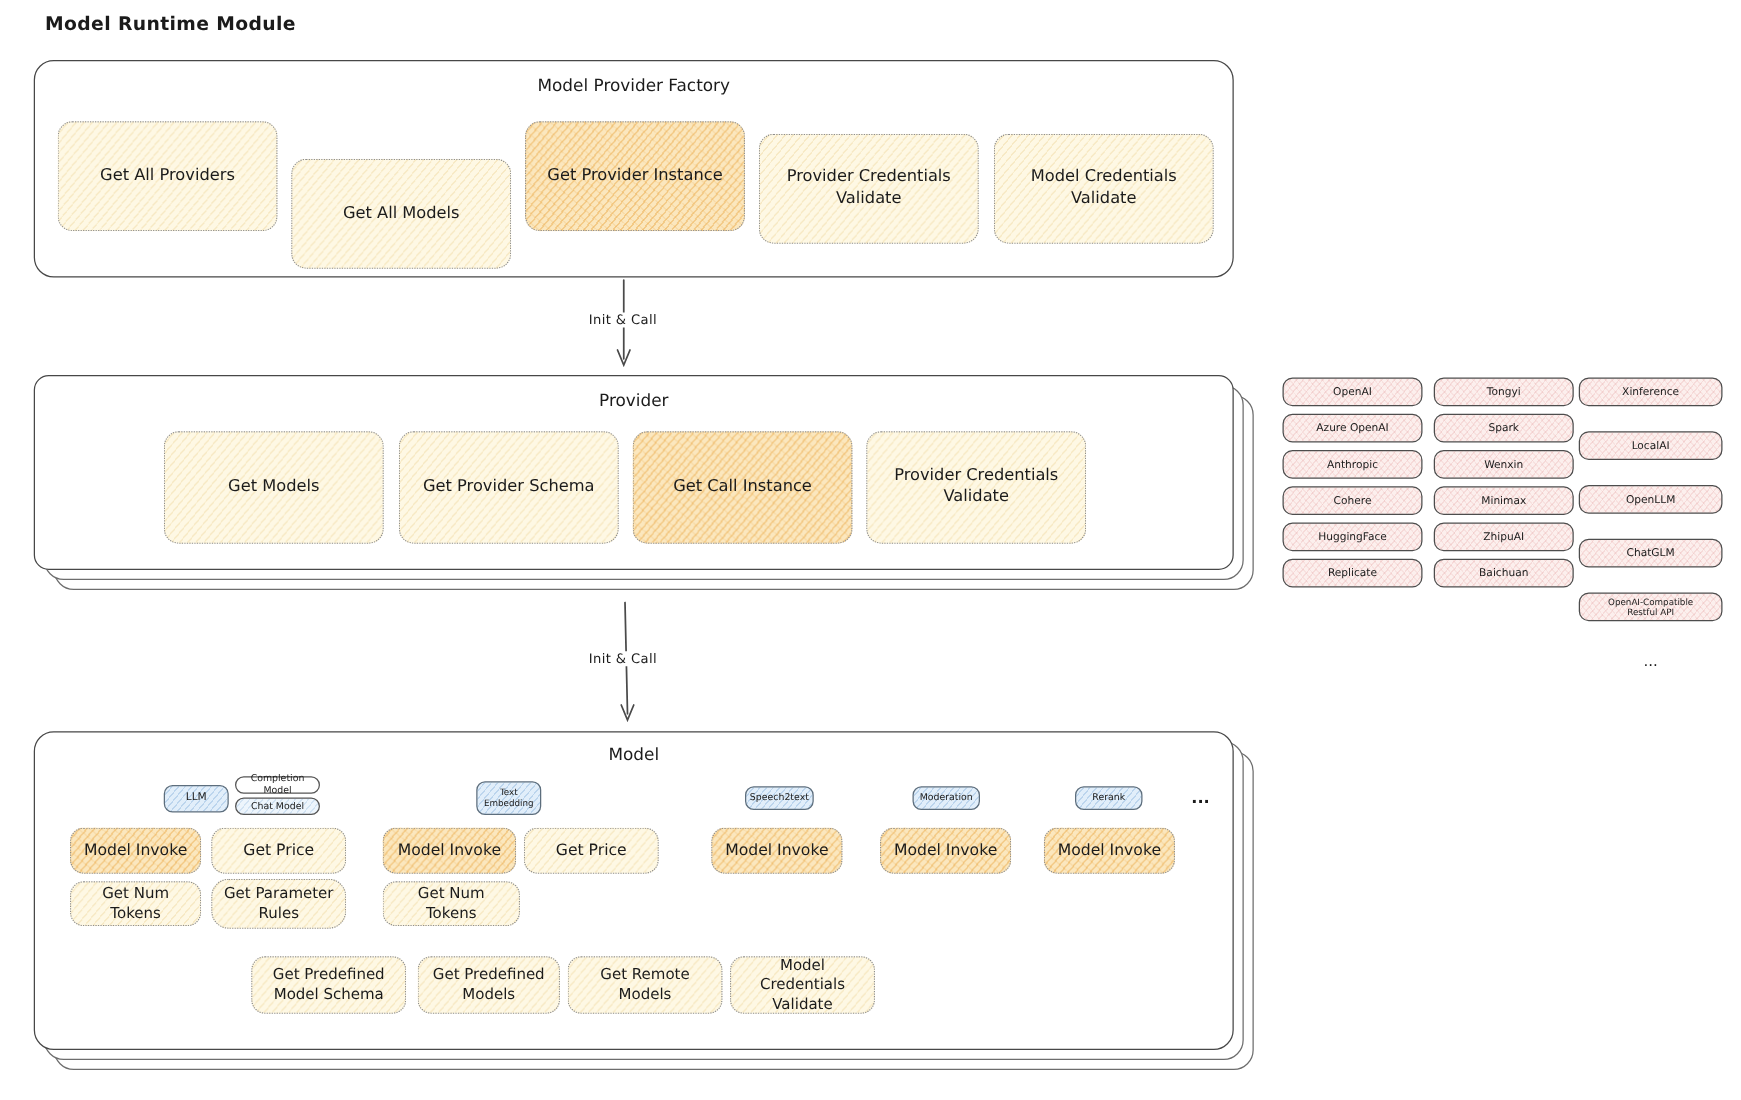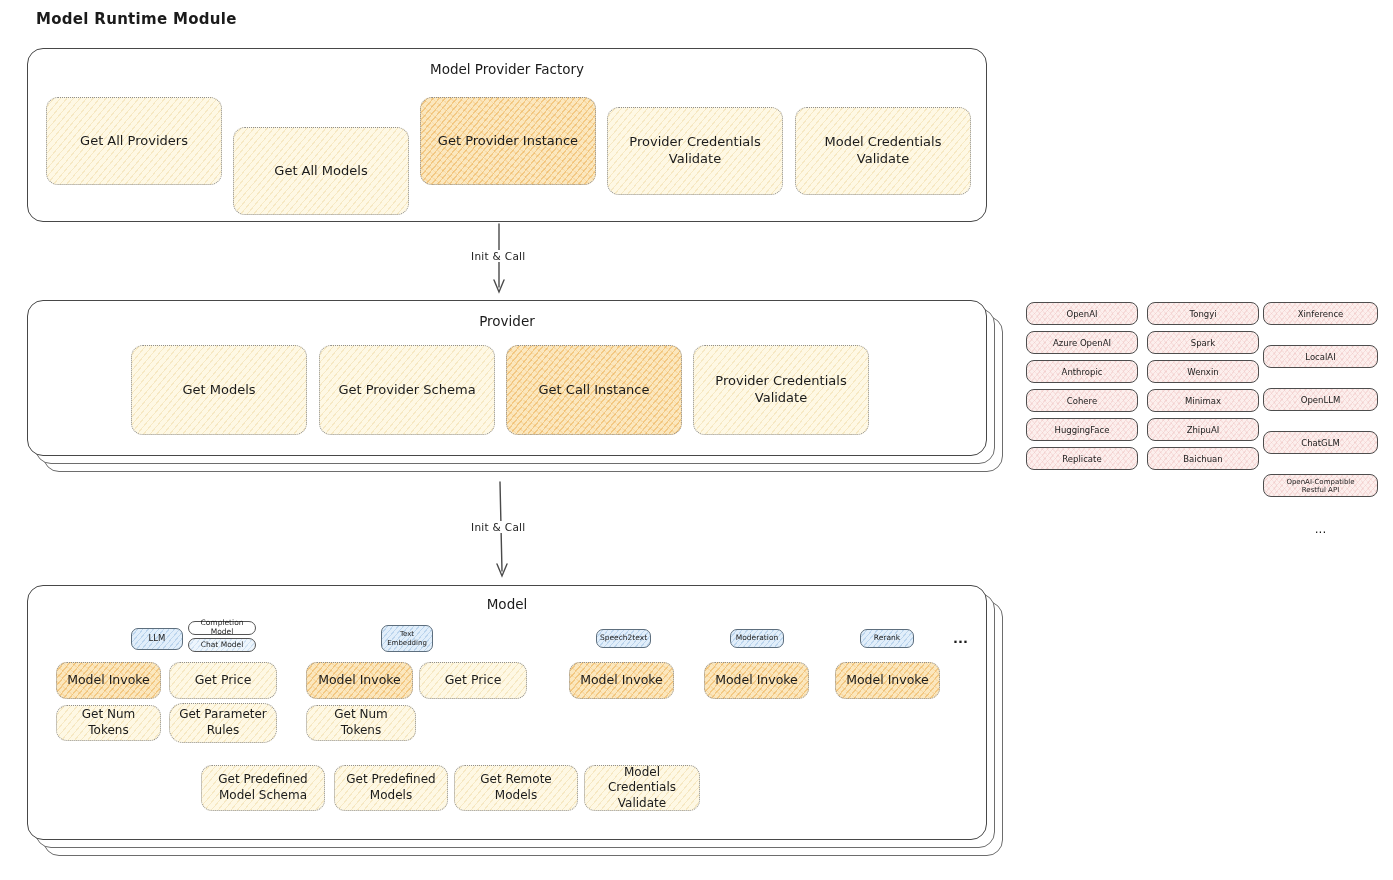--- a/index.html
+++ b/index.html
@@ -65,21 +65,21 @@
     <div class="ybox" style="left:767px;top:58px;width:176px;height:88px;">Model Credentials Validate</div>
   </section>
 
   <svg class="arrow" style="left:491px;top:223px;" width="16" height="76" viewBox="0 0 16 76">
     <path d="M8 1 V64 M3 57 L8 69 L13 57" stroke="#4a4a4a" stroke-width="1.4" fill="none" stroke-linecap="round"></path>
   </svg>
   <div class="arrow-label" style="left:468px;top:250px;">Init &amp; Call</div>
 
   <div class="ghost" style="left:43px;top:316px;width:958px;height:154px;"></div>
   <div class="ghost" style="left:35px;top:308px;width:958px;height:154px;"></div>
-  <section class="big-box" style="left:27px;top:300px;width:958px;height:154px;">
+  <section class="big-box" style="left:27px;top:300px;width:958px;height:154px;border-radius:12px;">
     <div class="big-title">Provider</div>
     <div class="ybox" style="left:103px;top:44px;width:176px;height:90px;">Get Models</div>
     <div class="ybox" style="left:291px;top:44px;width:176px;height:90px;">Get Provider Schema</div>
     <div class="ybox hl" style="left:478px;top:44px;width:176px;height:90px;">Get Call Instance</div>
     <div class="ybox" style="left:665px;top:44px;width:176px;height:90px;">Provider Credentials Validate</div>
   </section>
 
   <div class="pcol" style="left:1026px;top:302px;width:112px;">
     <div class="pbox">OpenAI</div>
     <div class="pbox">Azure OpenAI</div>

